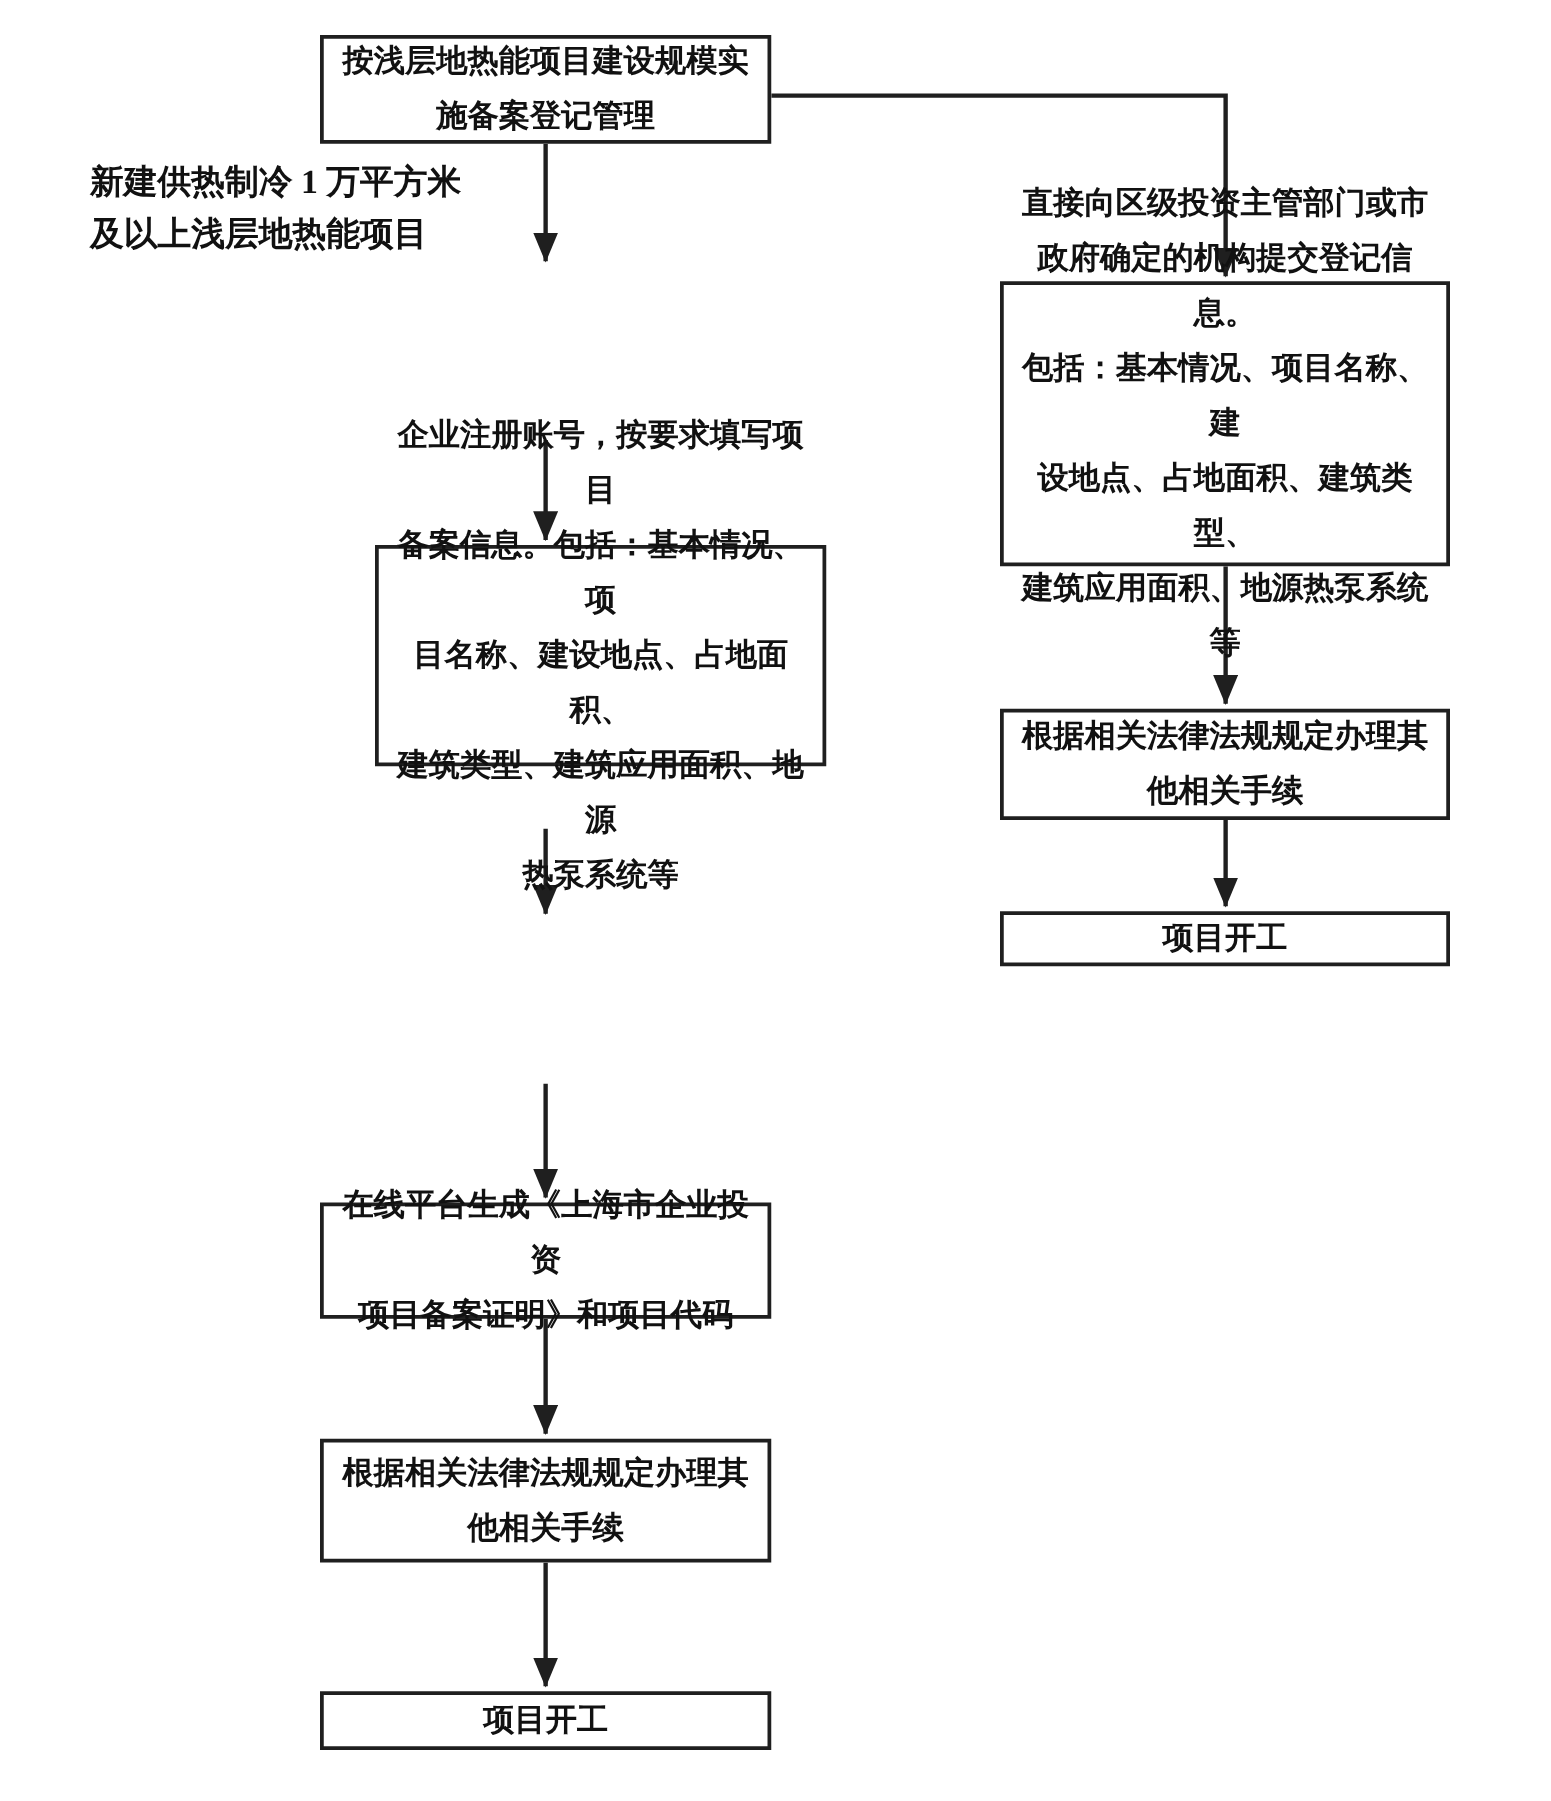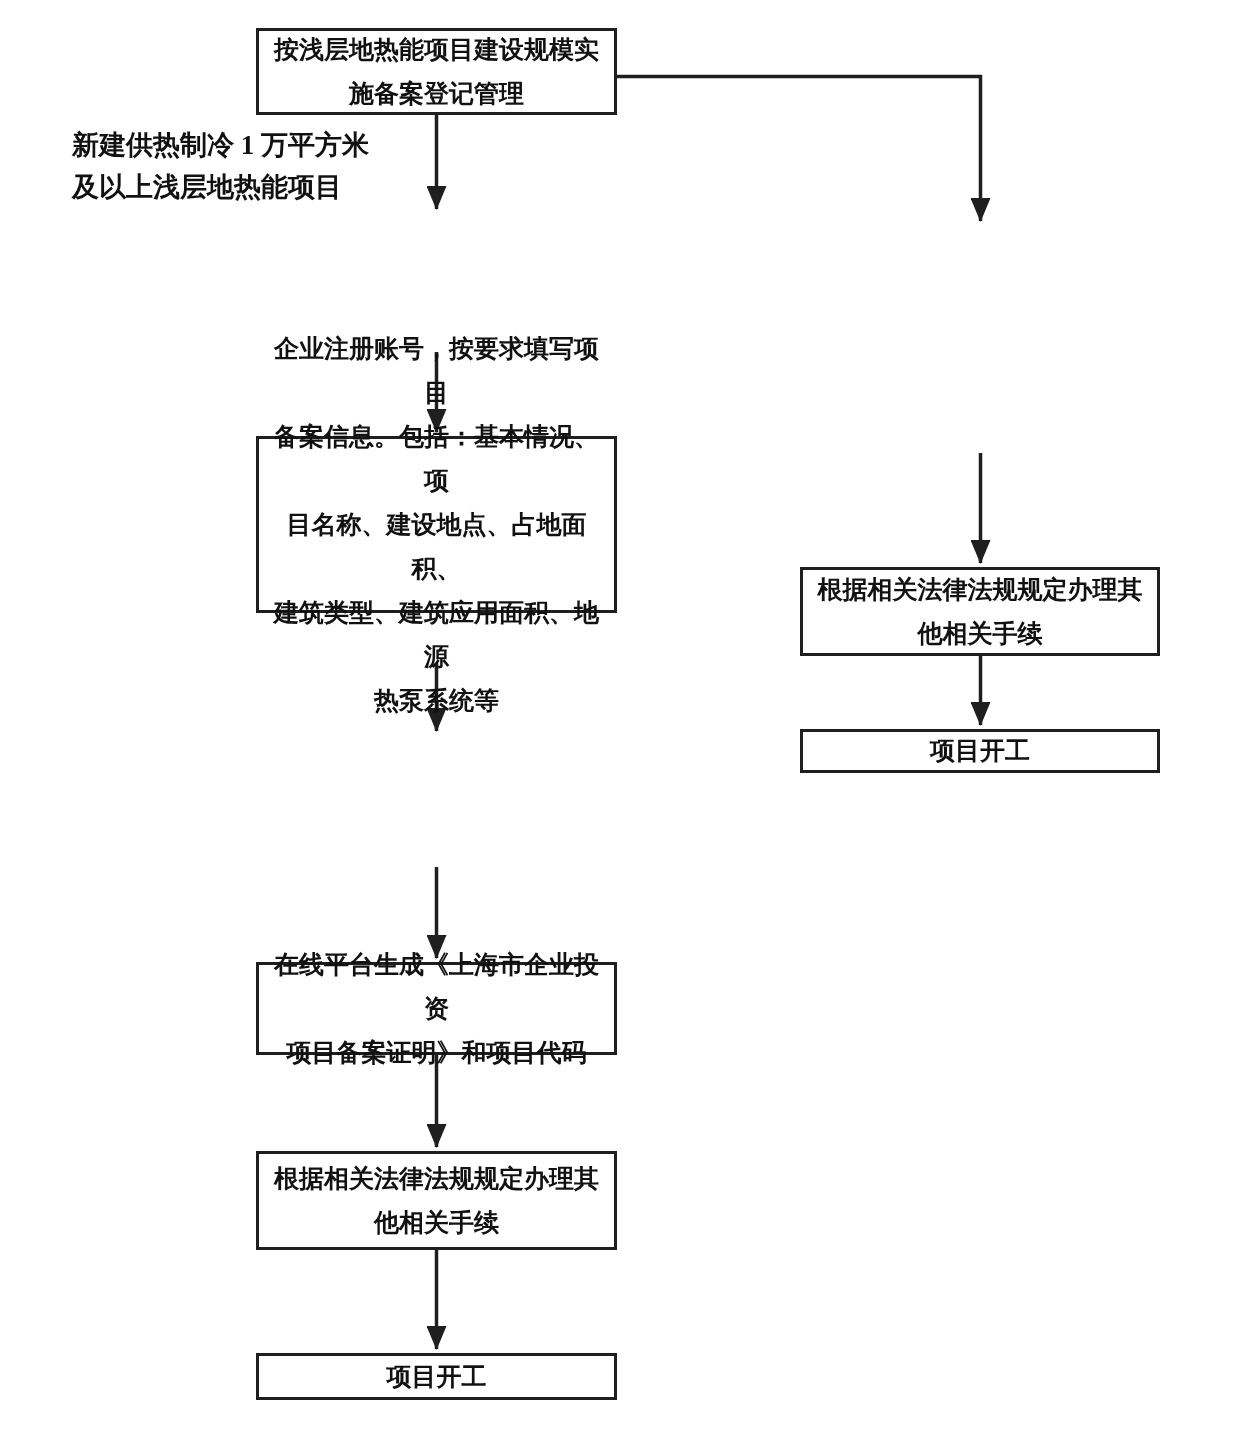--- a/index.html
+++ b/index.html
@@ -37,21 +37,21 @@
     font-size: 25px;
     line-height: 44px;
     font-weight: 600;
     padding: 0 4px;
   }
   .left-col  { left: 256px; width: 361px; }
   .right-col { left: 800px; width: 360px; }
 
   #node-root    { top: 28px;   height: 87px;  }
   #node-left-1  { top: 213px;  height: 139px; }
-  #node-left-2  { top: 436px;  height: 177px; }
+  #node-left-2  { top: 436px;  height: 177px; margin-left: 44px; }
   #node-left-3  { top: 735px;  height: 132px; }
   #node-left-4  { top: 962px;  height: 93px;  }
   #node-left-5  { top: 1151px; height: 99px;  }
   #node-left-6  { top: 1353px; height: 47px;  }
 
   #node-right-1 { top: 225px;  height: 228px; }
   #node-right-2 { top: 567px;  height: 89px;  }
   #node-right-3 { top: 729px;  height: 44px;  }
 
   .branch-label {
@@ -104,19 +104,24 @@
 
 
   <div id="node-left-4" class="node left-col">在线平台生成《上海市企业投资
 项目备案证明》和项目代码</div>
 
   <div id="node-left-5" class="node left-col">根据相关法律法规规定办理其
 他相关手续</div>
 
   <div id="node-left-6" class="node left-col">项目开工</div>
 
+  <div id="node-right-1" class="node right-col">直接向区级投资主管部门或市
+政府确定的机构提交登记信息。
+包括：基本情况、项目名称、建
+设地点、占地面积、建筑类型、
+建筑应用面积、地源热泵系统等</div>
 
   <div id="node-right-2" class="node right-col">根据相关法律法规规定办理其
 他相关手续</div>
 
   <div id="node-right-3" class="node right-col">项目开工</div>
 
 </div>
 
 </body></html>

